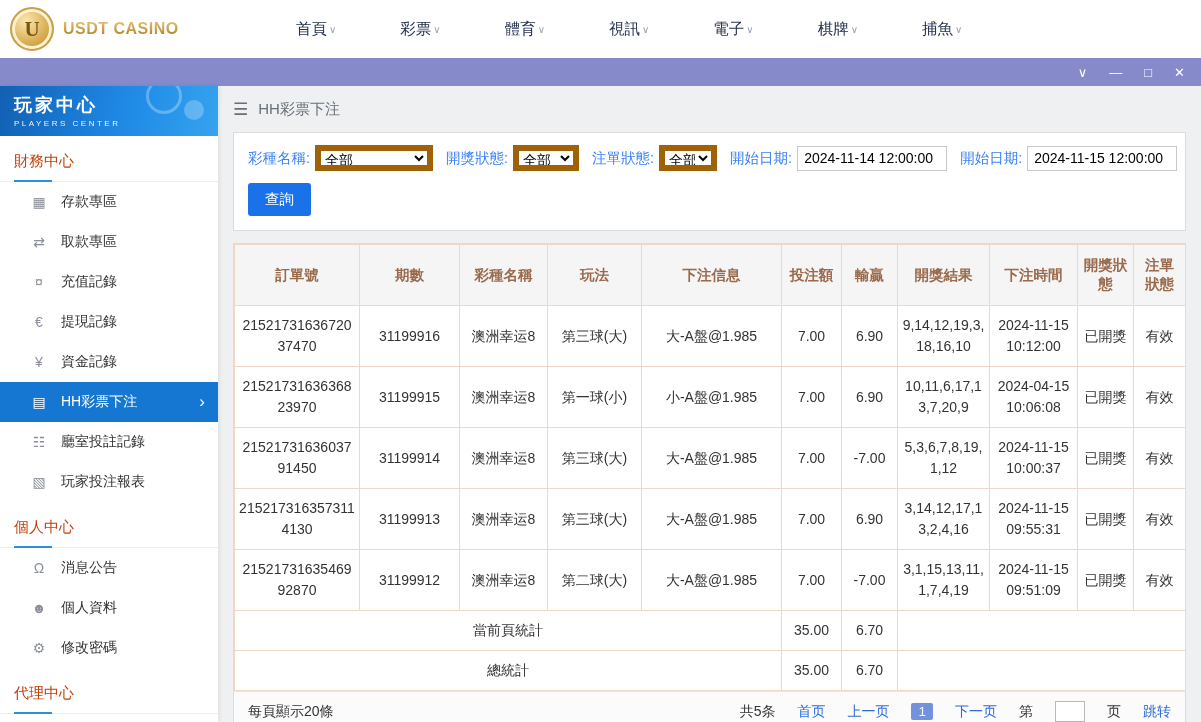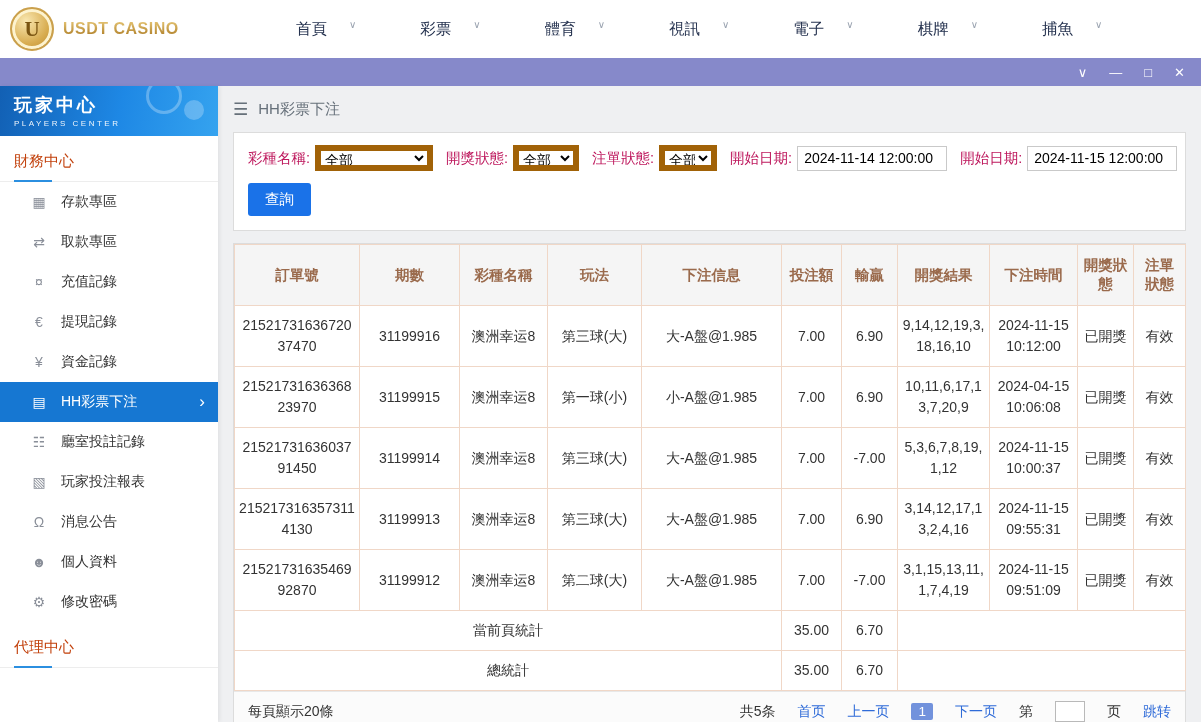--- a/index.html
+++ b/index.html
@@ -20,21 +20,21 @@
     box-shadow:inset 0 0 0 3px #fdf3cf;
     display:flex; align-items:center; justify-content:center;
     font-family:"Liberation Serif",serif; font-weight:bold; font-size:21px; color:#7a5512;
   }
   .logo-text{
     font-size:16px; font-weight:bold; letter-spacing:.5px;
     background:linear-gradient(#e7c878,#a8761f);
     -webkit-background-clip:text; background-clip:text; color:transparent;
   }
   .nav-items{display:flex; margin-left:48px; gap:64px;}
-  .nav-item{display:flex; gap:22px; font-size:15.5px; color:#25324f; cursor:pointer; white-space:nowrap;}
+  .nav-item{display:flex; align-items:center; gap:2px; font-size:15.5px; color:#25324f; cursor:pointer; white-space:nowrap;}
   .nav-caret{color:#9aa3b0; font-size:10px;}
   
   .titlebar{height:28px; background:var(--purple); display:flex; justify-content:flex-end; align-items:center; gap:22px; padding-right:16px;}
   .tb-icon{color:#fff; font-size:13px; line-height:1; cursor:pointer;}
   
   .layout{display:flex; height:636px;}
   .sidebar{width:218px; background:#fff; box-shadow:2px 0 4px rgba(0,0,0,.06); flex:none; z-index:2;}
   .sidebar-header{
     height:50px; position:relative; overflow:hidden; color:#fff; padding:7px 0 0 14px;
     background:linear-gradient(100deg,#1260b4 0%, #1e88e5 55%, #35a3ef 100%);
@@ -51,21 +51,21 @@
   .menu-item.active{background:var(--blue); color:#fff;}
   .menu-item.active .mi-icon{color:#fff;}
   .menu-item .mi-caret{position:absolute; right:13px; font-size:17px; color:#fff;}
   
   .content{flex:1; background:#eff0f2; padding:0 15px; position:relative; overflow:hidden;}
   .page-title-row{height:46px; display:flex; align-items:center; gap:10px; color:#66707a; font-size:15px;}
   .hamburger{font-size:17px; color:#66707a; cursor:pointer;}
   .filter-panel{background:#fff; border:1px solid #dcdcdc; padding:12px 14px 14px;}
   .filter-row{display:flex; align-items:center; flex-wrap:nowrap;}
   .fgroup{display:flex; align-items:center; gap:5px; margin-right:13px; white-space:nowrap;}
-  .fgroup label{font-size:14.5px; color:#be185d;}
+  .fgroup label{font-size:14.5px; color:#3b82f6;}
   .sel{height:26px; font-size:14px; border:6px solid #a16207; background:#fff;}
   .w-lottery{width:118px;} .w-small{width:66px;} .w-xs{width:58px;}
   .date-input{width:150px; height:25px; border:1px solid #c9c9c9; padding:0 6px; font-size:14px; color:#000;}
   .btn-primary{margin-top:12px; background:var(--btn-blue); color:#fff; border:none; border-radius:3px; padding:7px 17px; font-size:14.5px; cursor:pointer;}
   
   .table-panel{margin-top:12px; background:#fff; border:1px solid #dcdcdc;}
   table{width:100%; border-collapse:collapse; table-layout:fixed; text-align:center;}
   th{padding:11px 4px; background:#f5f5f5; color:var(--th-text); font-weight:bold; font-size:14.5px; border:1px solid var(--tbl-border);}
   td{padding:9px 4px; font-size:14px; color:#333; border:1px solid var(--tbl-border); line-height:1.5;}
   td.brk{word-break:break-all;}
@@ -164,20 +164,21 @@
             <span class="mi-caret">›</span>
           </div>
           <div class="menu-item">
             <span class="mi-icon">☷</span>
             <span>廳室投註記錄</span>
           </div>
           <div class="menu-item">
             <span class="mi-icon">▧</span>
             <span>玩家投注報表</span>
           </div>
+          <div class="section-title">個人中心</div>
           <div class="menu-item">
             <span class="mi-icon">Ω</span>
             <span>消息公告</span>
           </div>
           <div class="menu-item">
             <span class="mi-icon">☻</span>
             <span>個人資料</span>
           </div>
           <div class="menu-item">
             <span class="mi-icon">⚙</span>

